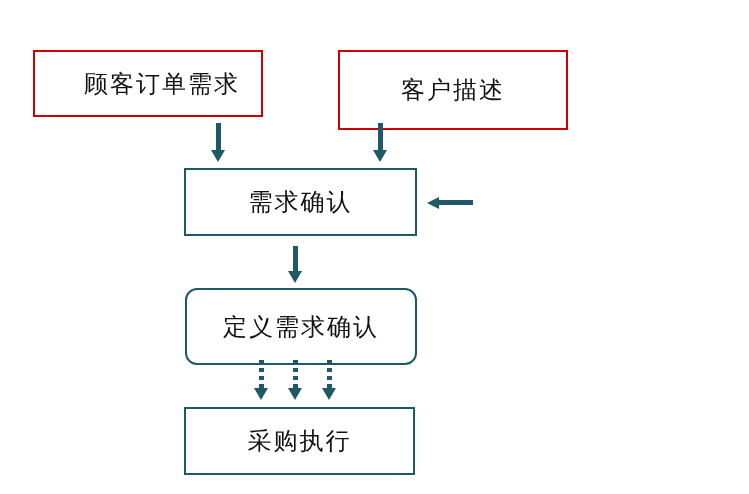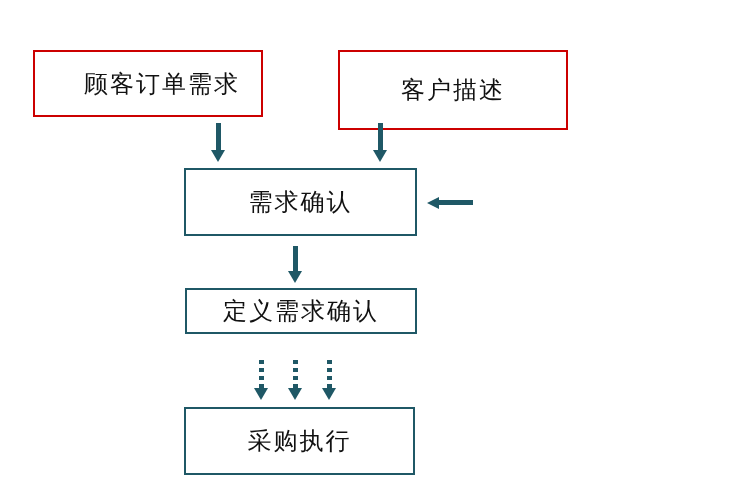--- a/index.html
+++ b/index.html
@@ -32,21 +32,21 @@
     letter-spacing: 2px;
     white-space: nowrap;
   }
   .box.red  { border: 2px solid var(--red-border); }
   .box.teal { border: 2px solid var(--teal); }
 
   #box-customer-order { left: 33px;  top: 50px;  width: 230px; height: 67px; padding-left: 28px; }
   #box-customer-desc  { left: 338px; top: 50px;  width: 230px; height: 80px; }
   #box-demand-confirm { left: 184px; top: 168px; width: 233px; height: 68px; }
   #box-market-env     { left: 490px; top: 168px; width: 231px; height: 65px; }
-  #box-define-demand  { left: 185px; top: 288px; width: 232px; height: 46px; }
+  #box-define-demand  { left: 185px; top: 288px; width: 232px; height: 77px; border-radius: 12px; }
   #box-procurement    { left: 184px; top: 407px; width: 231px; height: 68px; text-align: right; }
 
   
   .arrow-v {
     position: absolute;
     width: 14px;
     display: flex;
     flex-direction: column;
     align-items: center;
   }

